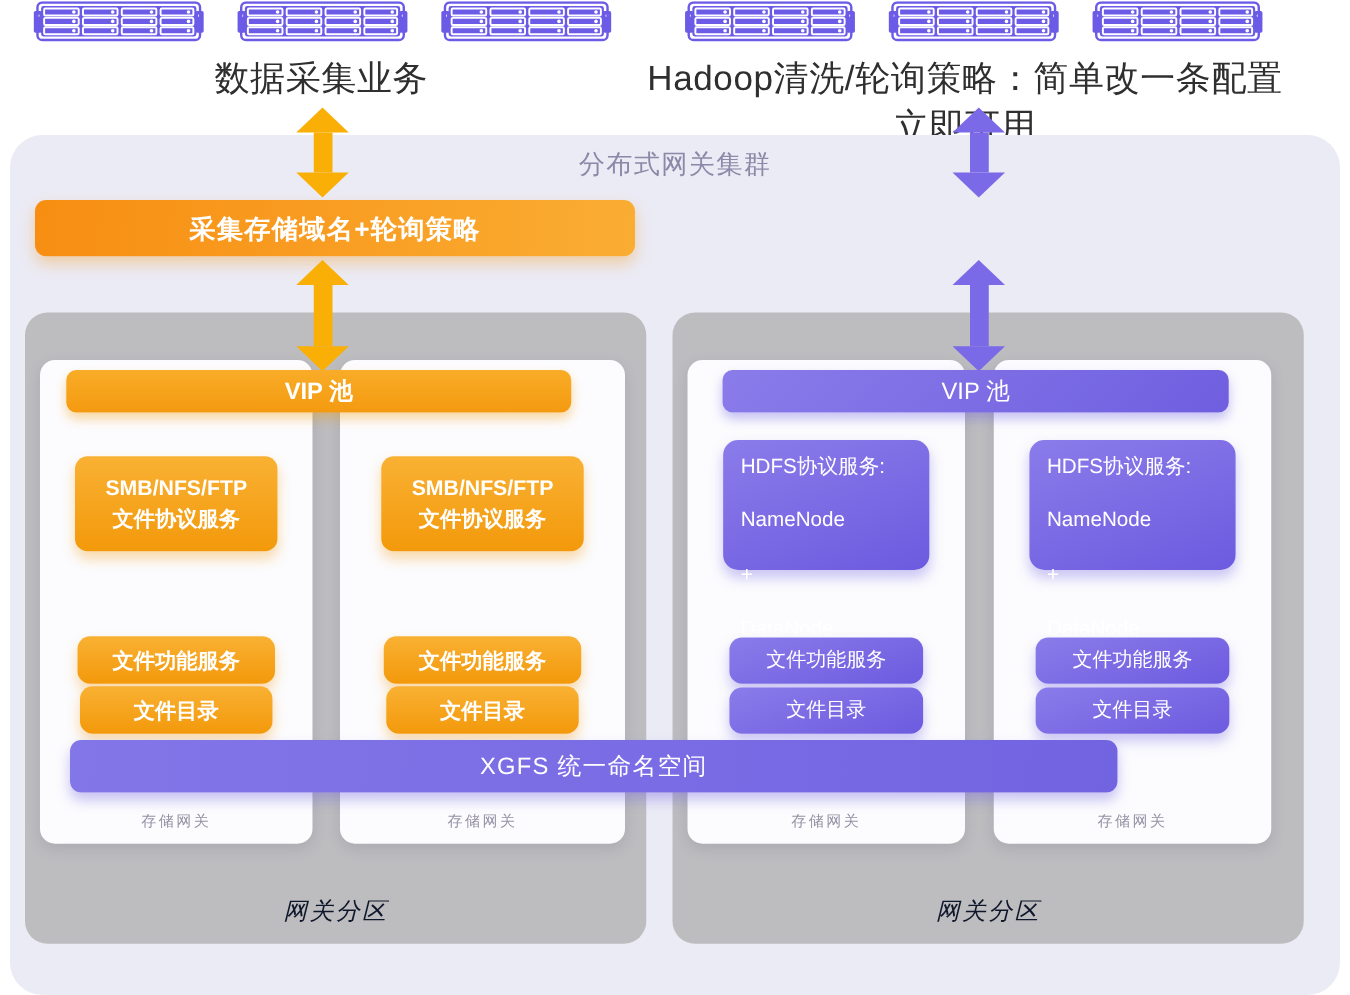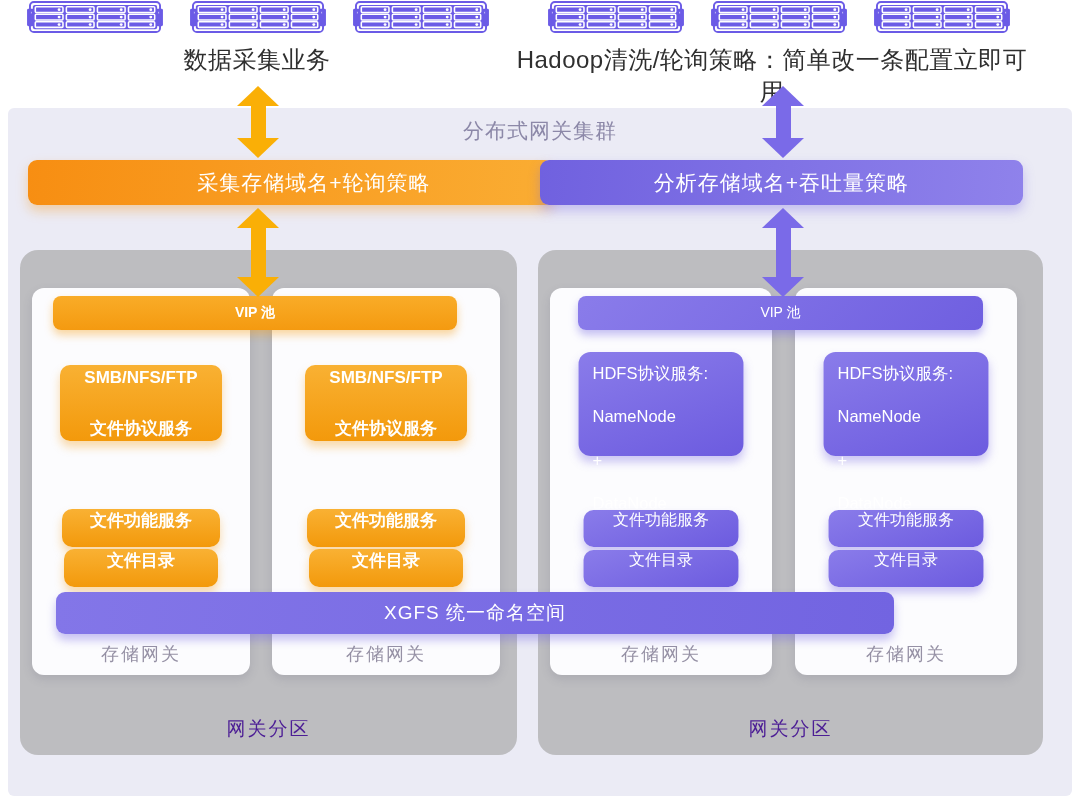--- a/index.html
+++ b/index.html
@@ -6,86 +6,86 @@
   .canvas{
     position:relative;width:1080px;height:796px;overflow:hidden;
     font-family:"Liberation Sans","DejaVu Sans",sans-serif;
     background:#fff;
   }
   
   .servers{position:absolute;top:1px;display:flex;gap:21px;}
   .servers-left{left:24px;}
   .servers-right{left:545px;}
   .server-icon{width:142px;height:33px;display:block;}
-  .top-label{position:absolute;top:44px;font-size:24px;color:#2f2f2f;text-align:center;letter-spacing:.5px;}
+  .top-label{position:absolute;top:44px;font-size:28px;color:#2f2f2f;text-align:center;letter-spacing:.5px;}
   .top-label.collect{left:77px;width:360px;}
   .top-label.hadoop{left:512px;width:520px;}
   
   .varrow{position:absolute;width:44px;z-index:6;}
   .varrow .head-up{width:0;height:0;margin:0 auto;
     border-left:21px solid transparent;border-right:21px solid transparent;
     border-bottom:20px solid var(--ac);}
   .varrow .head-down{width:0;height:0;margin:0 auto;
     border-left:21px solid transparent;border-right:21px solid transparent;
     border-top:20px solid var(--ac);}
   .varrow .shaft{width:15px;margin:0 auto;background:var(--ac);}
   .arrow-gold{--ac:#FAAF06;}
   .arrow-violet{--ac:#7A6AE8;}
   .a-left-1{left:236px;top:86px;}  .a-left-1 .shaft{height:32px;}
   .a-left-2{left:236px;top:208px;} .a-left-2 .shaft{height:49px;}
   .a-right-1{left:761px;top:86px;} .a-right-1 .shaft{height:32px;}
   .a-right-2{left:761px;top:208px;}.a-right-2 .shaft{height:49px;}
   
   .cluster{position:absolute;left:8px;top:108px;width:1064px;height:688px;
-    background:#EBEBF5;border-radius:6px;}
+    background:#EBEBF5;border-radius:26px;}
   .cluster-title{position:absolute;top:9px;left:0;width:100%;text-align:center;
     font-size:21px;color:#8C88A8;letter-spacing:1px;}
   .banner{position:absolute;top:52px;height:45px;border-radius:9px;
     display:flex;align-items:center;justify-content:center;
     color:#fff;font-size:21px;letter-spacing:1px;}
-  .banner-orange{left:20px;width:480px;font-weight:normal;
+  .banner-orange{left:20px;width:480px;font-weight:bold;
     background:linear-gradient(95deg,#F78E12,#FAAD33);
-    box-shadow:0 6px 12px rgba(247,150,20,.35);padding-left:46px;}
+    box-shadow:0 6px 12px rgba(247,150,20,.35);}
   .banner-purple{left:532px;width:483px;font-weight:normal;
     background:linear-gradient(95deg,#7061DF,#8F82EB);
     box-shadow:0 6px 12px rgba(120,104,230,.35);}
   
   .partition{position:absolute;top:142px;height:505px;background:#BDBDC0;border-radius:18px;}
   .partition-left{left:12px;width:497px;}
   .partition-right{left:530px;width:505px;}
   .partition-label{position:absolute;bottom:13px;left:0;width:100%;text-align:center;
-    font-size:19px;color:#4c1d95;letter-spacing:2px;}
+    font-size:19px;color:#0f172a;letter-spacing:2px;font-style:italic;}
   
   .card{position:absolute;top:38px;height:387px;background:#FCFCFE;border-radius:12px;
     box-shadow:0 4px 10px rgba(90,90,110,.18);}
   .card-1{left:12px;width:218px;}
   .card-2{left:252px;width:228px;}
   .card-3{left:12px;width:222px;}
   .card-4{left:257px;width:222px;}
   .gw-label{position:absolute;bottom:9px;left:0;width:100%;text-align:center;
-    font-size:18px;color:#9691A5;letter-spacing:2px;margin-top:48px;}
+    font-size:12px;color:#9691A5;letter-spacing:2px;margin-top:48px;}
   
   .box{position:absolute;left:50%;transform:translateX(-50%);color:#fff;
     border-radius:10px;display:flex;flex-direction:column;
-    align-items:center;justify-content:space-between;text-align:center;}
+    align-items:center;justify-content:center;text-align:center;}
   .box-orange{background:linear-gradient(180deg,#F9B133,#F3990B);
     box-shadow:0 6px 10px rgba(243,153,11,.35);}
   .box-purple{background:linear-gradient(160deg,#8A7CEA,#6C5BDF);
     box-shadow:0 6px 10px rgba(108,91,223,.35);gap:21px;}
   .proto-orange{top:77px;width:162px;height:76px;font-size:17px;font-weight:bold;line-height:1.5;}
   .proto-purple{top:64px;width:165px;height:104px;font-size:16.5px;line-height:1.36;
     align-items:flex-start;justify-content:flex-start;text-align:left;
     padding:10px 0 0 14px;box-sizing:border-box;border-radius:12px;}
   .func-orange{top:221px;width:158px;height:38px;font-size:17px;font-weight:bold;}
   .dir-orange{top:261px;width:154px;height:38px;font-size:17px;font-weight:bold;}
   .func-purple{top:222px;width:155px;height:37px;font-size:16px;}
   .dir-purple{top:262px;width:155px;height:37px;font-size:16px;}
   
   .vip-bar{position:absolute;top:296px;height:34px;border-radius:8px;z-index:5;
-    display:flex;align-items:center;justify-content:center;color:#fff;font-size:14px;}
+    display:flex;align-items:center;justify-content:center;color:#fff;font-size:19px;}
   .vip-orange{left:53px;width:404px;font-weight:bold;
     background:linear-gradient(180deg,#F9AC28,#F49A10);
     box-shadow:0 5px 9px rgba(244,154,16,.4);}
   .vip-purple{left:578px;width:405px;
     background:linear-gradient(135deg,#8A7CEA,#6F5FE0);
     box-shadow:0 5px 9px rgba(111,95,224,.4);}
   .xgfs-bar{position:absolute;left:56px;top:592px;width:838px;height:42px;z-index:5;
     border-radius:9px;display:flex;align-items:center;justify-content:center;
     color:#fff;font-size:19px;letter-spacing:1px;
     background:linear-gradient(95deg,#8376E8,#7264E1);
@@ -181,21 +181,20 @@
   <div class="varrow arrow-violet a-right-2">
     <div class="head-up"></div>
     <div class="shaft"></div>
     <div class="head-down"></div>
   </div>
 
   <div class="cluster">
     <div class="cluster-title">分布式网关集群</div>
 
     <div class="banner banner-orange">采集存储域名+轮询策略</div>
-    <div class="banner banner-purple">分析存储域名+吞吐量策略</div>
 
     <div class="partition partition-left">
       <div class="card card-1">
         <div class="box box-orange proto-orange">
           <span class="line">SMB/NFS/FTP</span>
           <span class="line">文件协议服务</span>
         </div>
         <div class="box box-orange func-orange">文件功能服务</div>
         <div class="box box-orange dir-orange">文件目录</div>
         <div class="gw-label">存储网关</div>

